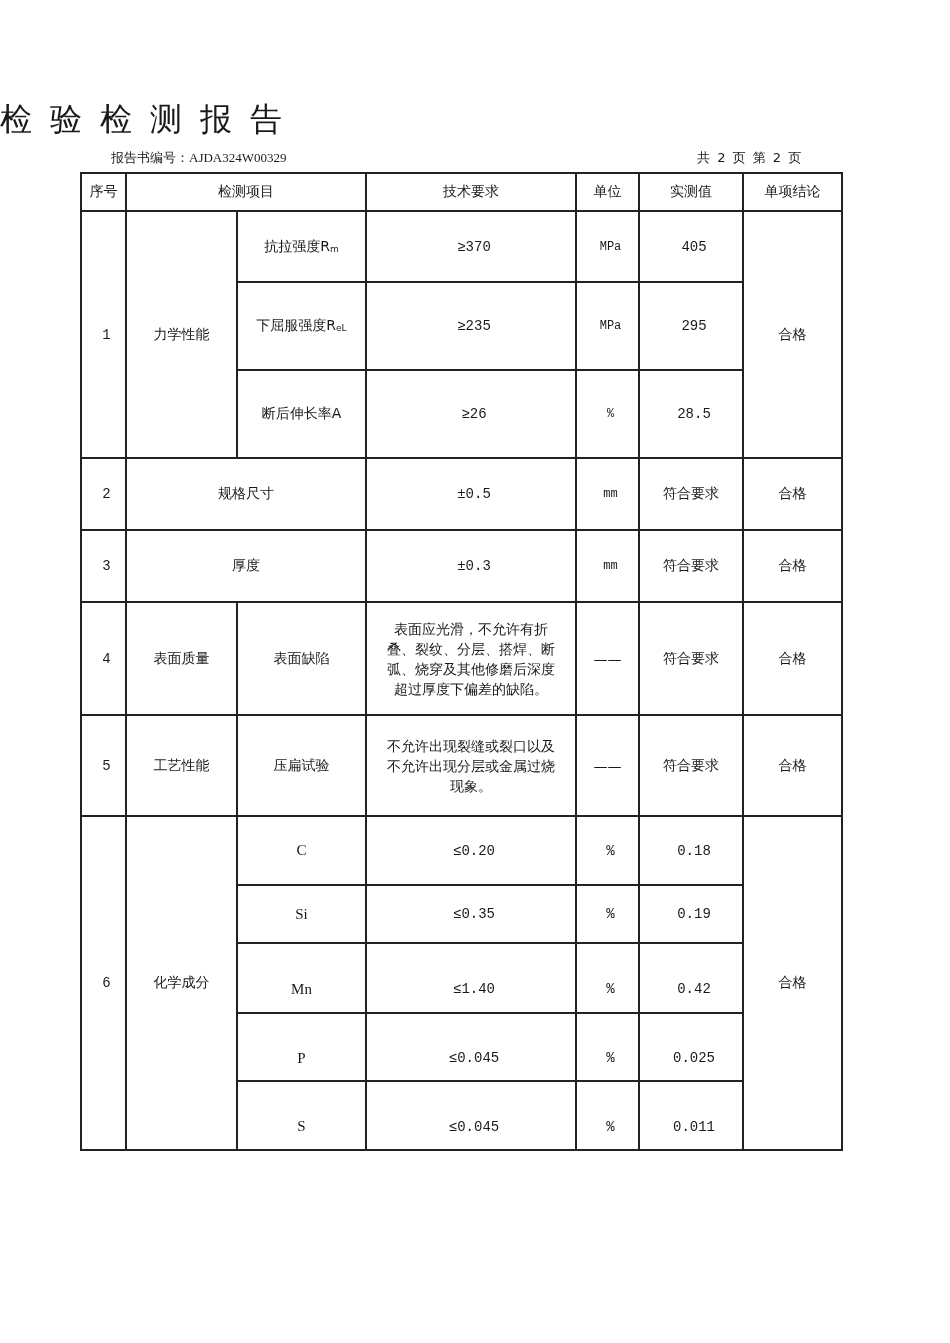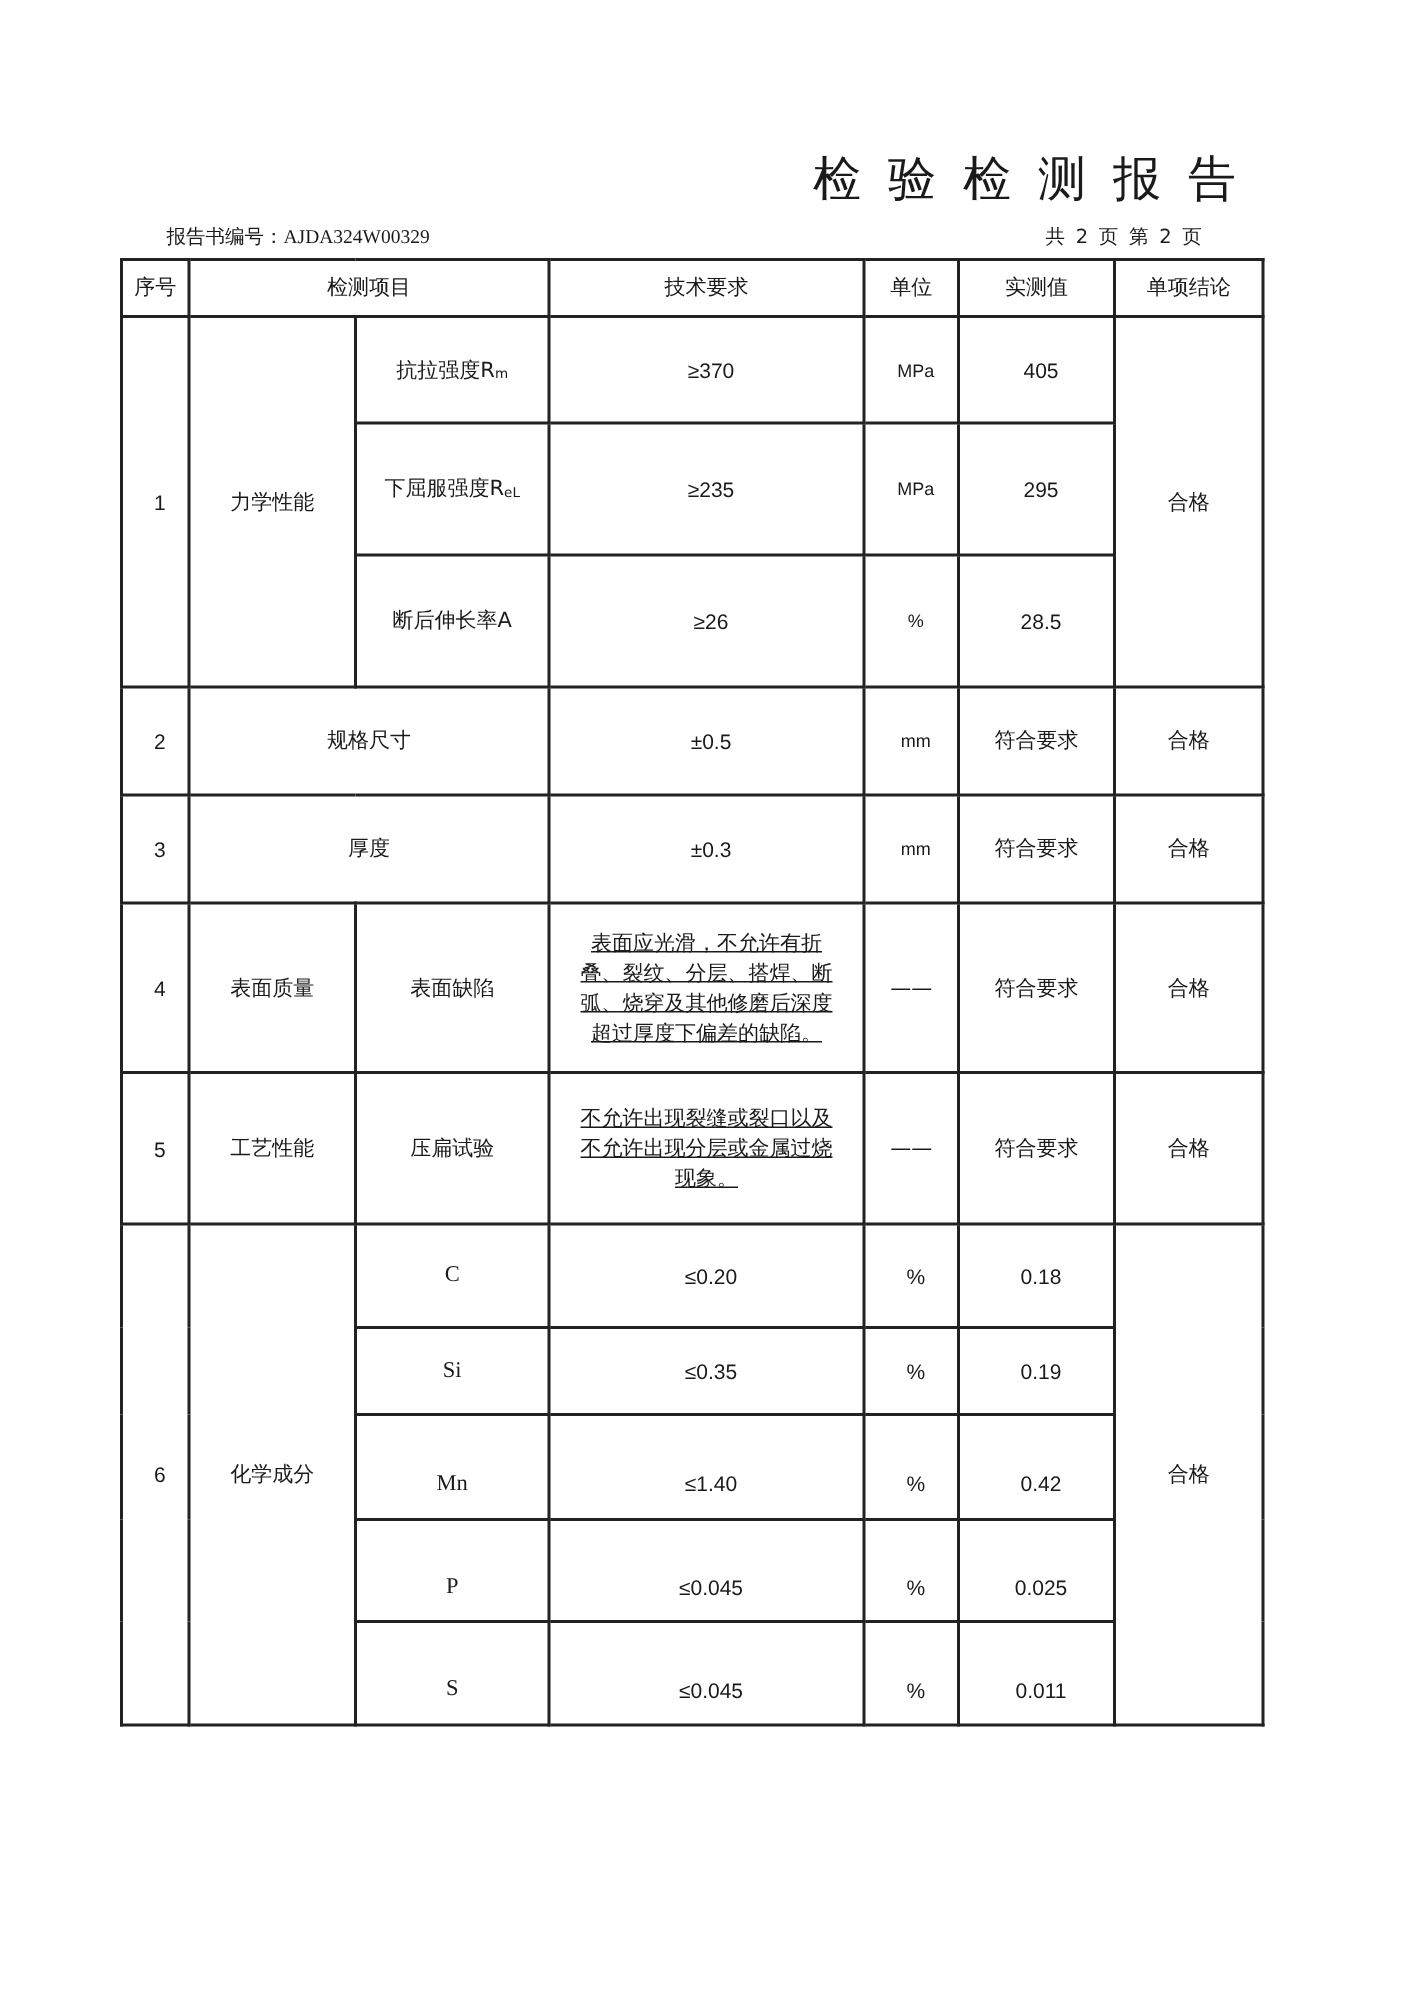--- a/index.html
+++ b/index.html
@@ -1,25 +1,25 @@
 <!DOCTYPE html>
 <html><head>
 <meta charset="utf-8">
 <style>
   html, body { margin:0; padding:0; background:#ffffff; }
   body { width:950px; height:1343px; position:relative; font-family:"DejaVu Serif","Liberation Serif",serif; color:#1a1a1a; }
-  .title { position:absolute; top:98px; left:0; width:842px; text-align:right; font-size:32px; letter-spacing:18px; font-family:"DejaVu Sans","Liberation Sans",sans-serif; font-weight:normal; }
+  .title { position:absolute; top:98px; left:0; width:842px; text-align:left; font-size:32px; letter-spacing:18px; font-family:"DejaVu Sans","Liberation Sans",sans-serif; font-weight:normal; }
   .meta-left { position:absolute; top:149px; left:82px; font-size:13px; font-family:"DejaVu Sans","Liberation Sans",sans-serif;margin-left:29px; }
   .meta-left .code { font-family:"Liberation Serif",serif; }
   .meta-right { position:absolute; top:149px; left:697px; font-size:13px; font-family:"DejaVu Sans","Liberation Sans",sans-serif; word-spacing:3px; }
   table { position:absolute; top:172px; left:80px; border-collapse:collapse; table-layout:fixed; width:761px; }
   td { border:2px solid #222; text-align:center; vertical-align:middle; font-size:14px; padding:0 4px; font-family:"DejaVu Sans","Liberation Sans",sans-serif; }
-  td.num { font-family:Liberation Sans, sans-serif; font-size:14px;padding-left:10px; }
+  td.num { font-family:Liberation Mono, monospace; font-size:14px;padding-left:10px; }
   td.small { font-size:12px; }
-  td.wrap { line-height:20px; font-size:14px; padding:4px 14px;text-decoration:underline; }
+  td.wrap { line-height:20px; font-size:14px; padding:4px 14px; }
   sub { font-size:9px; vertical-align:-1px; }
   .elem { font-family:"Liberation Serif",serif; font-size:15px; }
 </style>
 </head>
 <body>
 
 <div class="title">检验检测报告</div>
 <div class="meta-left"><span>报告书编号：</span><span class="code">AJDA324W00329</span></div>
 <div class="meta-right">共 2 页 第 2 页</div>
 

